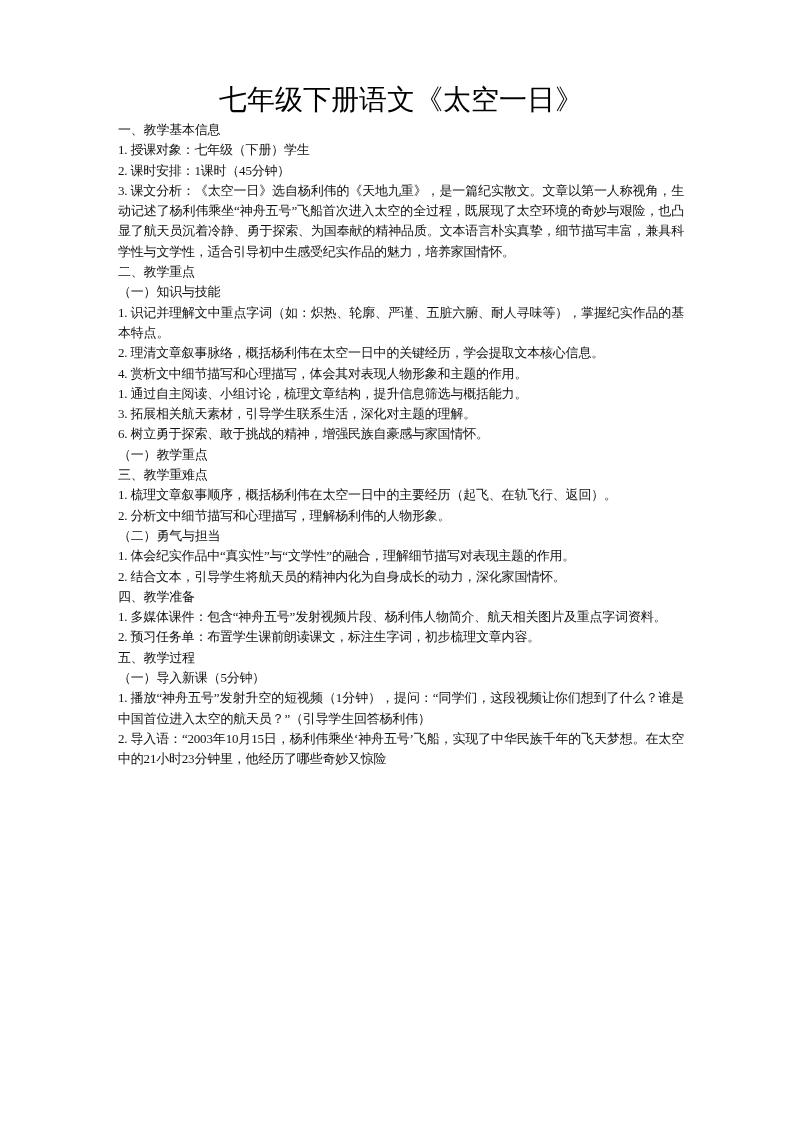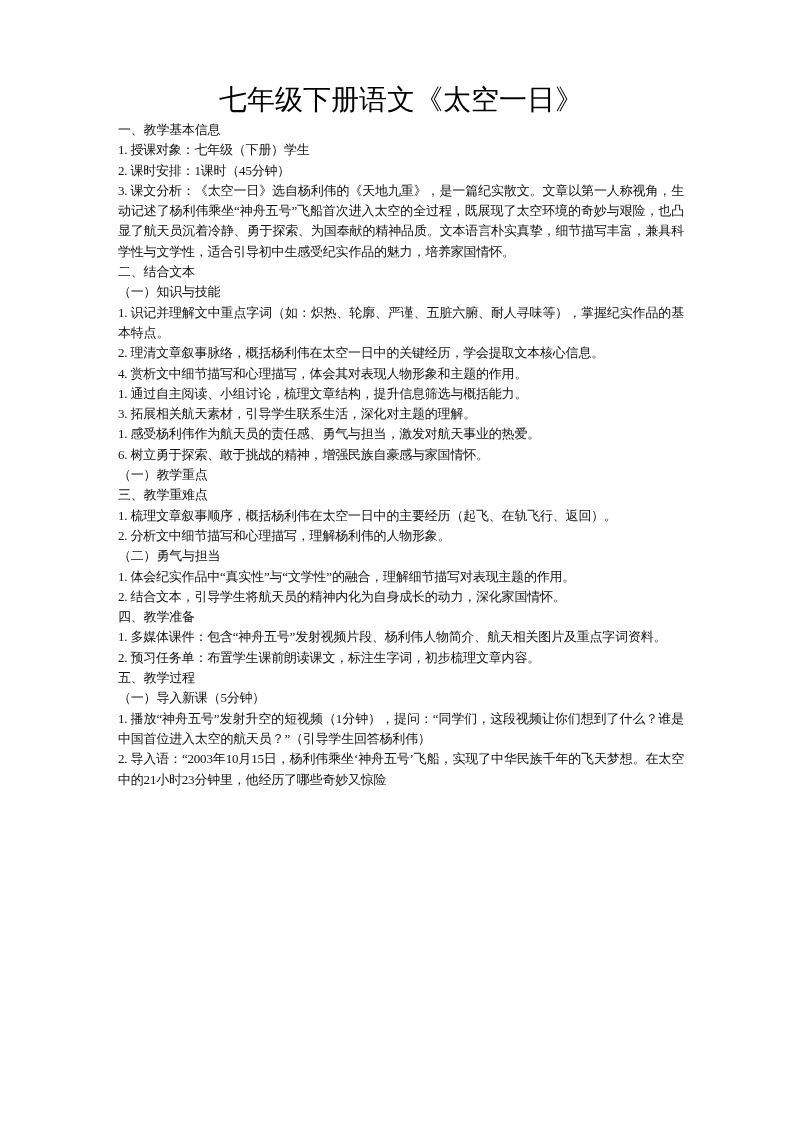--- a/index.html
+++ b/index.html
@@ -23,28 +23,27 @@
 </head>
 <body>
 
 <div class="page">
   <div class="title">七年级下册语文《太空一日》</div>
   <div id="body">
       <p class="line h">一、教学基本信息</p>
       <p class="line ">1. 授课对象：七年级（下册）学生</p>
       <p class="line ">2. 课时安排：1课时（45分钟）</p>
       <p class="line ">3. 课文分析：《太空一日》选自杨利伟的《天地九重》，是一篇纪实散文。文章以第一人称视角，生动记述了杨利伟乘坐“神舟五号”飞船首次进入太空的全过程，既展现了太空环境的奇妙与艰险，也凸显了航天员沉着冷静、勇于探索、为国奉献的精神品质。文本语言朴实真挚，细节描写丰富，兼具科学性与文学性，适合引导初中生感受纪实作品的魅力，培养家国情怀。</p>
-      <p class="line h">二、结合文本</p>
+      <p class="line h">二、教学重点</p>
       <p class="line h">（一）知识与技能</p>
       <p class="line ">1. 识记并理解文中重点字词（如：炽热、轮廓、严谨、五脏六腑、耐人寻味等），掌握纪实作品的基本特点。</p>
       <p class="line ">2. 理清文章叙事脉络，概括杨利伟在太空一日中的关键经历，学会提取文本核心信息。</p>
       <p class="line ">4. 赏析文中细节描写和心理描写，体会其对表现人物形象和主题的作用。</p>
       <p class="line ">1. 通过自主阅读、小组讨论，梳理文章结构，提升信息筛选与概括能力。</p>
       <p class="line ">3. 拓展相关航天素材，引导学生联系生活，深化对主题的理解。</p>
-      <p class="line ">1. 感受杨利伟作为航天员的责任感、勇气与担当，激发对航天事业的热爱。</p>
       <p class="line ">6. 树立勇于探索、敢于挑战的精神，增强民族自豪感与家国情怀。</p>
       <p class="line h">（一）教学重点</p>
       <p class="line h">三、教学重难点</p>
       <p class="line ">1. 梳理文章叙事顺序，概括杨利伟在太空一日中的主要经历（起飞、在轨飞行、返回）。</p>
       <p class="line ">2. 分析文中细节描写和心理描写，理解杨利伟的人物形象。</p>
       <p class="line h">（二）勇气与担当</p>
       <p class="line ">1. 体会纪实作品中“真实性”与“文学性”的融合，理解细节描写对表现主题的作用。</p>
       <p class="line ">2. 结合文本，引导学生将航天员的精神内化为自身成长的动力，深化家国情怀。</p>
       <p class="line h">四、教学准备</p>
       <p class="line ">1. 多媒体课件：包含“神舟五号”发射视频片段、杨利伟人物简介、航天相关图片及重点字词资料。</p>

